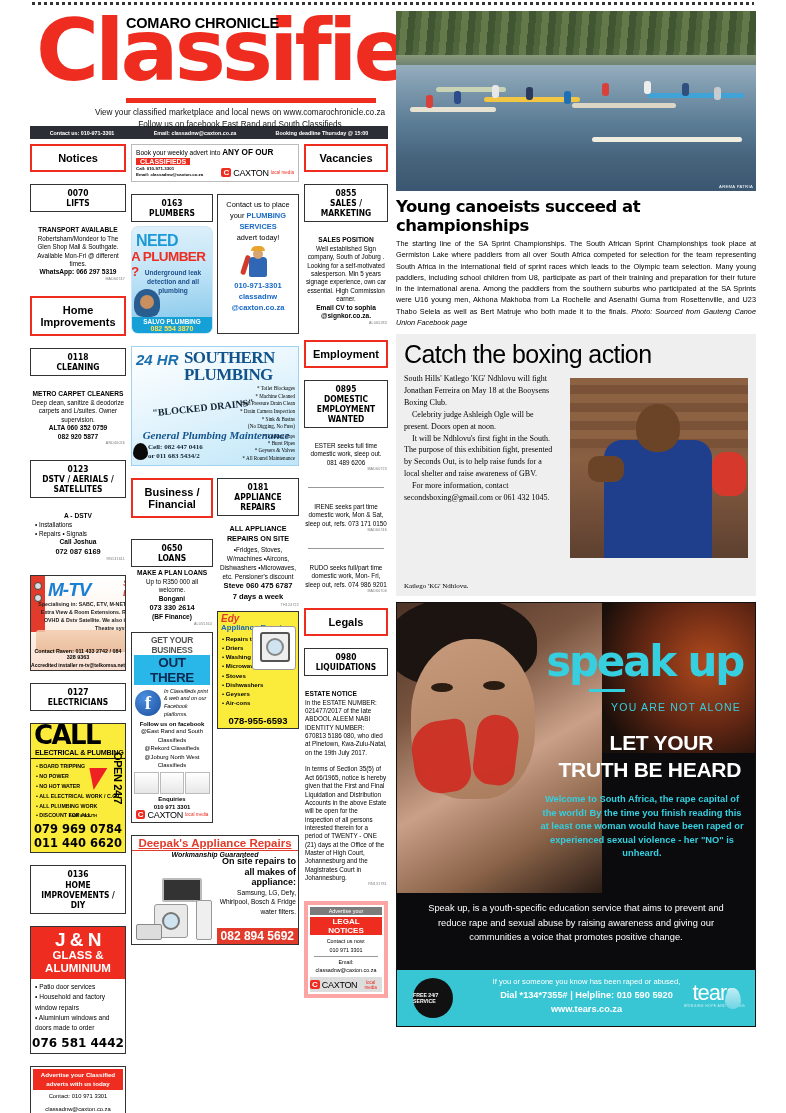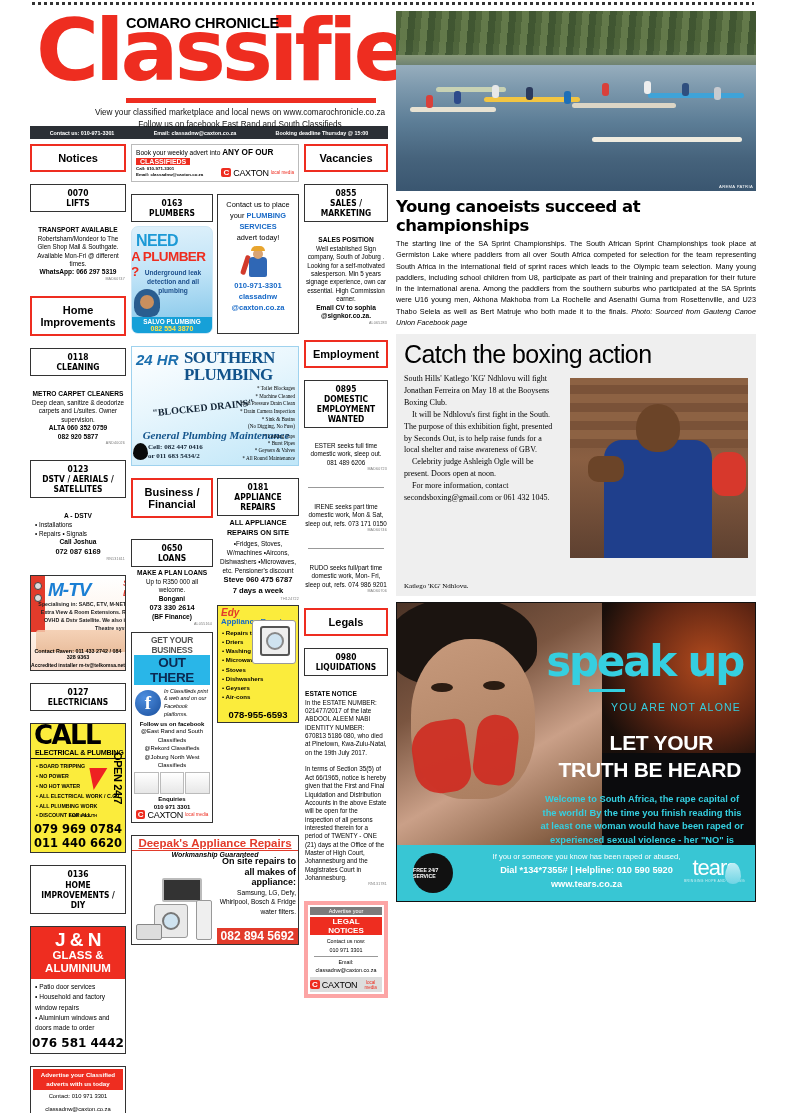--- a/index.html
+++ b/index.html
@@ -302,21 +302,21 @@
     background:#6b4428; border-radius:50% 50% 45% 45%; }
   .bx-glove { position:absolute; right:2px; top:74px; width:34px; height:44px;
     background:#d7382c; border-radius:14px 14px 12px 12px; }
   .bx-arm { position:absolute; left:18px; top:78px; width:36px; height:26px;
     background:#6b4428; border-radius:10px; }
   .bx-cap { position:absolute; left:8px; bottom:6px; font-size:7px;
     font-family:"Liberation Serif", serif; }
 
   
   .speakup { margin-top:6px; border:1px solid #111; position:relative;
-    height:300px; overflow:hidden; background:#0b0b0d; }
+    height:425px; overflow:hidden; background:#0b0b0d; }
   .su-photo { position:absolute; left:0; top:0; width:205px; height:290px;
     background:linear-gradient(150deg,#4b3326 0%,#7a5540 30%,#caa088 55%,
       #8a6348 78%,#2b1d16 100%); }
   .su-hair { position:absolute; left:-10px; top:-6px; width:150px; height:90px;
     background:#1b1410; border-radius:50% 50% 40% 40%; }
   .su-face { position:absolute; left:14px; top:36px; width:124px; height:160px;
     background:linear-gradient(160deg,#c79a7c,#a97c5e); border-radius:48% 48% 42% 42%; }
   .su-eye { position:absolute; width:22px; height:9px; background:#2b1c12;
     border-radius:50%; }
   .su-hand { position:absolute; left:16px; top:118px; width:56px; height:72px;
@@ -599,21 +599,21 @@
                 <div class="cx-logo" style="justify-content:center">
                   <span class="cx-c">C</span>
                   <span class="cx-t">CAXTON</span>
                   <span class="cx-s">local media</span>
                 </div>
               </div>
             </div>
             <div style="width:82px">
               <div class="cat-box" style="white-space:pre-line">0181
 APPLIANCE REPAIRS</div>
-              <div class="appl-list" style="margin-top:2px">
+              <div class="appl-list" style="margin-top:8px">
                 <div class="hd">ALL APPLIANCE REPAIRS ON SITE</div>
                 <div>•Fridges, Stoves, W/machines •Aircons, Dishwashers •Microwaves, etc. Pensioner's discount</div>
                 <div class="appl-num">Steve 060 475 6787</div>
                 <div class="appl-num">7 days a week</div>
                 <div class="adcode">TH124722</div>
               </div>
               <div class="edy" style="margin-top:3px">
                 <div class="edy-t">Edy</div>
                 <div class="edy-t2">Appliance Repairs</div>
                 <div class="edy-img"></div>
@@ -737,22 +737,22 @@
 
       <div class="art-h">Young canoeists succeed at championships</div>
       <div class="art-b">
         <span>The starting line of the SA Sprint Championships. The South African Sprint Championships took place at Germiston Lake where paddlers from all over South Africa competed for selection for the team representing South Africa in the international field of sprint races which leads to the Olympic team selection. Many young paddlers, including school children from U8, participate as part of their training and preparation for their future in the international arena. Among the paddlers from the southern suburbs who participated at the SA Sprints were U16 young men, Akhona Makhoba from La Rochelle and Asenathi Guma from Rosettenville, and U23 Thabo Selela as well as Bert Matruje who both made it to the finals. </span><i>Photo: Sourced from Gauteng Canoe Union Facebook page</i>
       </div>
 
       <div class="boxing">
         <div class="bx-h">Catch the boxing action</div>
         <div class="bx-b">
           <p>South Hills' Katlego 'KG' Ndhlovu will fight Jonathan Ferreira on May 18 at the Booysens Boxing Club.</p>
+          <p>Celebrity judge Ashleigh Ogle will be present. Doors open at noon.</p>
           <p>It will be Ndhlovu's first fight in the South. The purpose of this exhibition fight, presented by Seconds Out, is to help raise funds for a local shelter and raise awareness of GBV.</p>
-          <p>Celebrity judge Ashleigh Ogle will be present. Doors open at noon.</p>
           <p>For more information, contact secondsboxing@gmail.com or 061 432 1045.</p>
         </div>
         <div class="bx-img">
           <div class="bx-wall"></div>
           <div class="bx-body"></div>
           <div class="bx-head"></div>
           <div class="bx-arm"></div>
           <div class="bx-glove"></div>
         </div>
         <div class="bx-cap">Katlego 'KG' Ndhlovu.</div>

